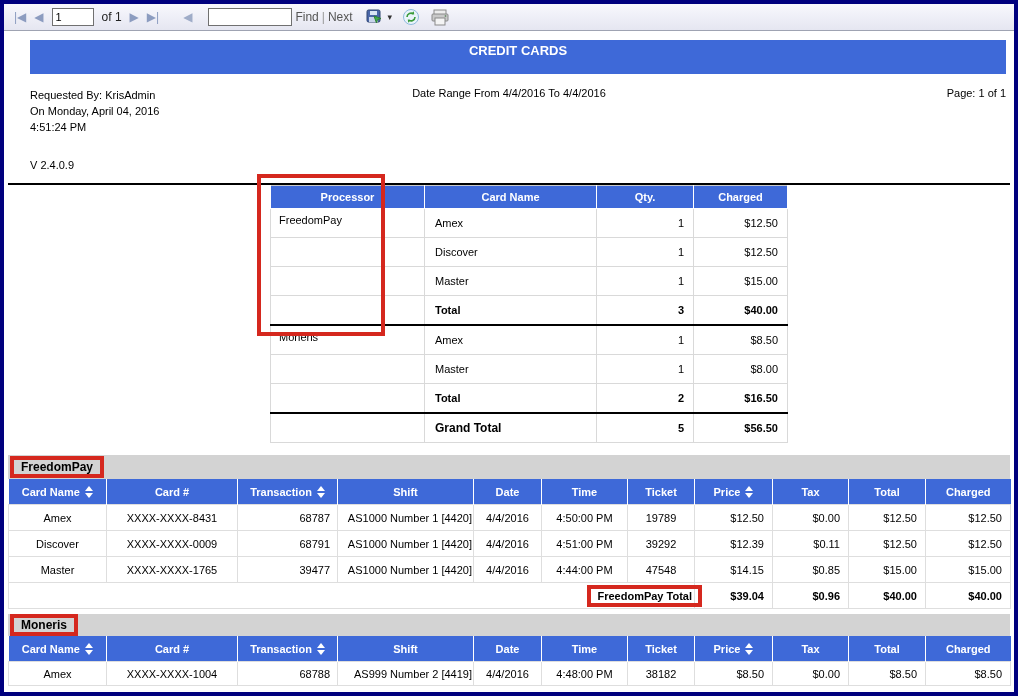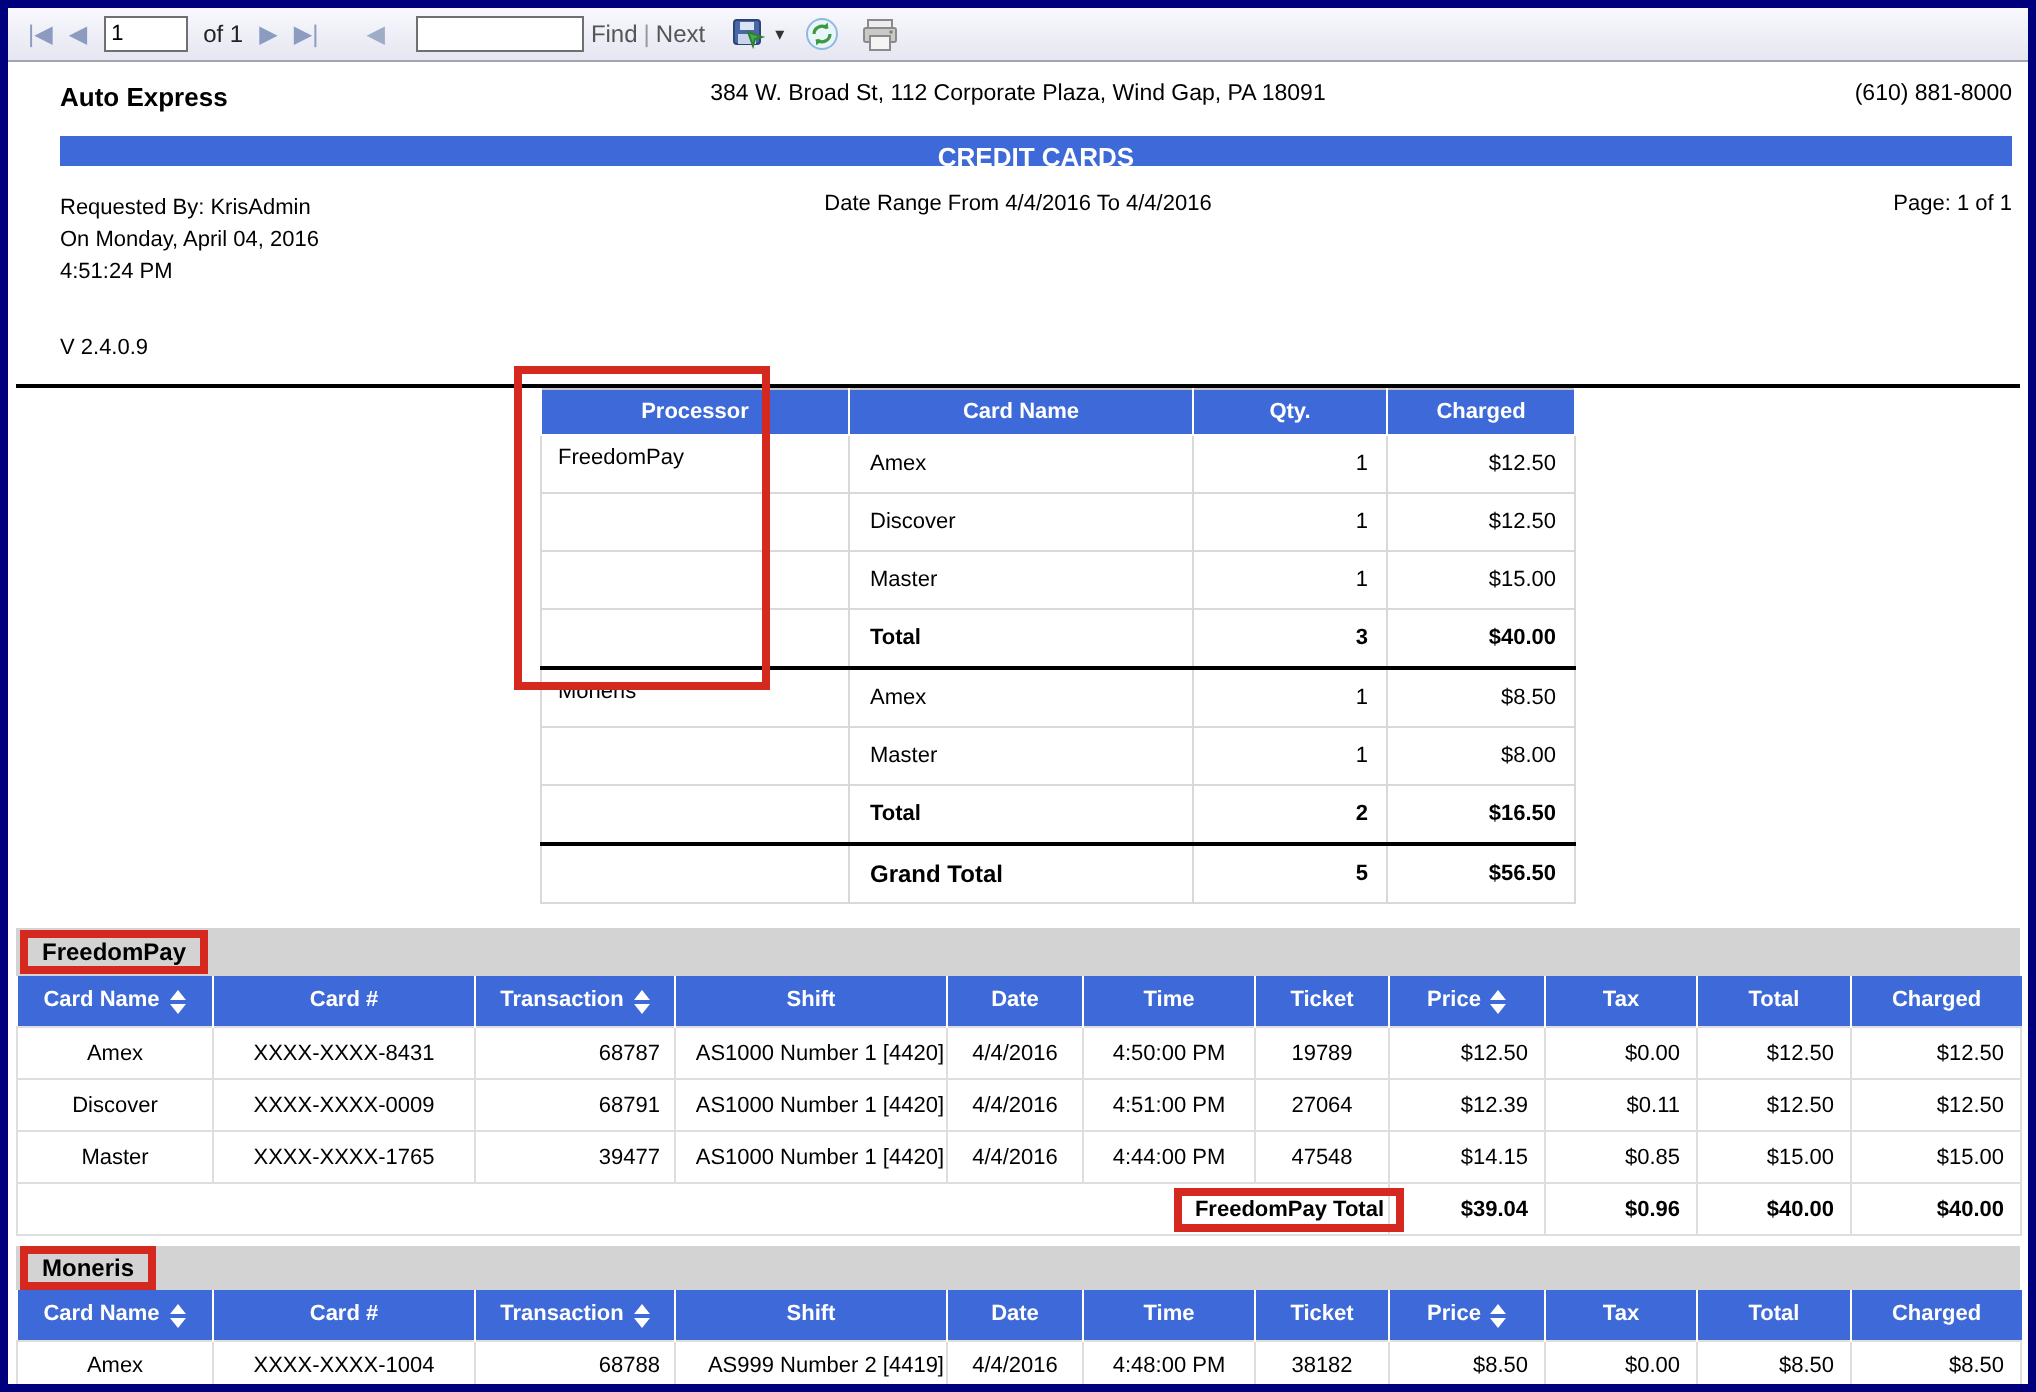--- a/index.html
+++ b/index.html
@@ -16,21 +16,21 @@
   .find-link,.next-link{font-size:12px;color:#555;text-decoration:none;margin:0 3px;cursor:pointer;}
   .link-sep{color:#999;font-size:12px;}
   .tb-icon{display:inline-flex;align-items:center;margin-left:10px;cursor:pointer;}
   .caret{font-size:9px;color:#333;margin-left:2px;}
   
   .page{background:#fff;height:661px;position:relative;overflow:hidden;font-size:11px;color:#000;}
   .hdr-row{position:relative;height:18px;margin-top:10px;}
   .company{position:absolute;left:26px;top:0;font-weight:bold;font-size:13px;}
   .address{position:absolute;left:0;right:0;text-align:center;font-size:11.5px;}
   .phone{position:absolute;right:8px;top:0;font-size:11.5px;}
-  .banner{margin:9px 8px 12px 26px;height:15px;line-height:21px;text-align:center;color:#fff;
+  .banner{margin:9px 8px 12px 26px;height:34px;line-height:21px;text-align:center;color:#fff;
           font-weight:bold;font-size:13px;background:#3E69D8;}
   .meta{position:relative;margin-top:13px;height:48px;}
   .meta-left{position:absolute;left:26px;top:0;line-height:16px;}
   .meta-center{position:absolute;left:0;right:0;top:0;text-align:center;}
   .meta-right{position:absolute;right:8px;top:0;}
   .version{margin:24px 0 0 26px;}
   .rule{height:2px;background:#000;margin:12px 4px 0 4px;}
   
   .summary-wrap{position:relative;margin-left:266px;width:517px;}
   table{border-collapse:collapse;table-layout:fixed;}
@@ -113,25 +113,20 @@
         <rect x="4" y="1" width="12" height="5" fill="#EDEDED" stroke="#8A8A8A"></rect>
         <rect x="2" y="5" width="16" height="7" rx="1" fill="#C9C9C9" stroke="#8A8A8A"></rect>
         <rect x="5" y="9" width="10" height="7" fill="#F4F4F4" stroke="#8A8A8A"></rect>
         <circle cx="15.5" cy="7" r="0.9" fill="#6E8F6E"></circle>
       </svg>
     </span>
   </div>
 
   <div class="page">
 
-    <div class="hdr-row">
-      <span class="company">Auto Express</span>
-      <span class="address">384 W. Broad St, 112 Corporate Plaza, Wind Gap, PA 18091</span>
-      <span class="phone">(610) 881-8000</span>
-    </div>
 
     <div class="banner">CREDIT CARDS</div>
 
     <div class="meta">
       <div class="meta-left">
         <div>Requested By: KrisAdmin</div>
         <div>On Monday, April 04, 2016</div>
         <div>4:51:24 PM</div>
       </div>
       <div class="meta-center">Date Range From 4/4/2016 To 4/4/2016</div>
@@ -267,21 +262,21 @@
             <td class="c9">$12.50</td>
             <td class="c10">$12.50</td>
           </tr>
           <tr class="drow">
             <td class="c0">Discover</td>
             <td class="c1">XXXX-XXXX-0009</td>
             <td class="c2">68791</td>
             <td class="c3">AS1000 Number 1 [4420]</td>
             <td class="c4">4/4/2016</td>
             <td class="c5">4:51:00 PM</td>
-            <td class="c6">27064</td>
+            <td class="c6">39292</td>
             <td class="c7">$12.39</td>
             <td class="c8">$0.11</td>
             <td class="c9">$12.50</td>
             <td class="c10">$12.50</td>
           </tr>
           <tr class="drow">
             <td class="c0">Master</td>
             <td class="c1">XXXX-XXXX-1765</td>
             <td class="c2">39477</td>
             <td class="c3">AS1000 Number 1 [4420]</td>

